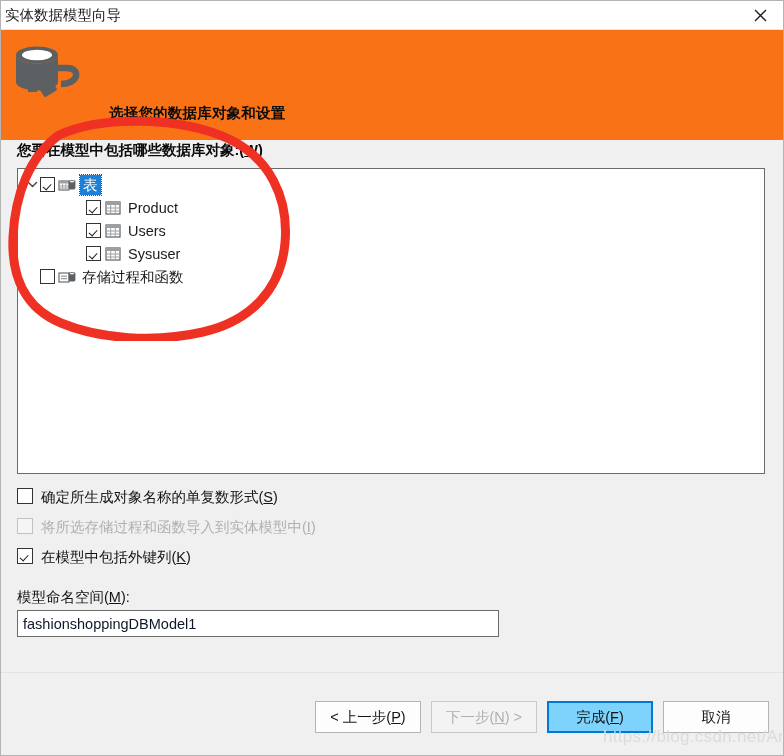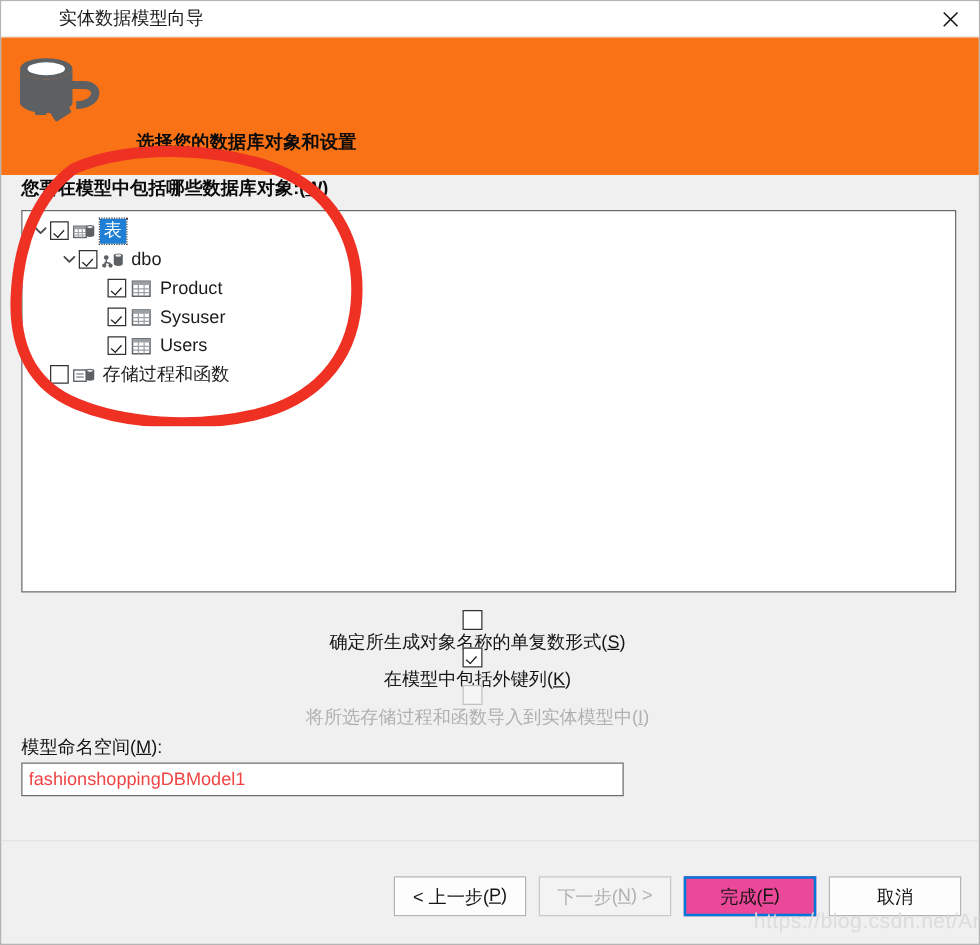--- a/index.html
+++ b/index.html
@@ -30,21 +30,20 @@
     flex: 0 0 auto;
     border-bottom: 1px solid #e3e3e3;
     position: relative;
   }
   .title-text {
     font-size: 14.5px;
     color: #1a1a1a;
     padding-left: 4px;
     white-space: nowrap;
     line-height: 1;
-    margin-left: 42px;
   }
   .close-btn {
     position: absolute;
     right: 0; top: 0;
     width: 45px; height: 28px;
     display: flex; align-items: center; justify-content: center;
     cursor: default;
   }
   .close-btn svg { display:block; }
 
@@ -145,44 +144,43 @@
     background: #1f7fd4;
     color: #ffffff;
     outline: 1px dotted #4a4a4a;
     outline-offset: 0px;
     padding: 1px 3px;
   }
 
   
   .options { position: absolute; left: 16px; top: 348px; width: 730px; }
   .opt-row {
-    display: flex; align-items: center;
+    display: flex; align-items: flex-start;
     height: 30px;
     white-space: nowrap;
-    flex-direction: column;
   }
   .opt-row .cb { margin-right: 8px; width: 16px; height: 16px; }
   .opt-text { font-size: 14.5px; color: #141414; }
   .opt-row.disabled .opt-text { color: #b0b0b0; }
   .opt-text u { text-decoration: underline; }
 
   .ns-label {
     position: absolute; left: 16px; top: 448px;
     font-size: 14.5px; color: #141414; white-space: nowrap;
   }
   .ns-label u { text-decoration: underline; }
   .ns-input {
     position: absolute; left: 16px; top: 470px;
     width: 482px; height: 27px;
     border: 1px solid #6b6b6b;
     background: #ffffff;
     box-sizing: border-box;
     font-family: "Liberation Sans", sans-serif;
     font-size: 14.5px;
-    color: #ef4444;
+    color: #0f172a;
     padding: 0 5px;
     outline: none;
   }
 
   
   .footer {
     flex: 0 0 auto;
     height: 82px;
     border-top: 1px solid #e3e3e3;
     position: relative;
@@ -203,21 +201,21 @@
     color: #141414;
     display: flex; align-items: center; justify-content: center;
     white-space: nowrap;
     cursor: default;
     text-align: right;
   }
   .btn u { text-decoration: underline; }
   .btn.disabled { color: #b0b0b0; border-color: #c8c8c8; background:#f3f3f3; }
   .btn.default {
     border: 2px solid #0078d7;
-    background: #ec4899;
+    background: #7dd3fc;
     font-weight: normal;
   }
   
   .annotation {
     position: absolute;
     left: 6px; top: 112px;
     width: 290px; height: 228px;
     pointer-events: none;
     z-index: 40;
   }
@@ -287,78 +285,57 @@
              <rect x="1" y="5" width="10" height="2.4" fill="#9aa0a4"></rect>
              <path d="M4.6 7.4 L4.6 14 M7.8 7.4 L7.8 14 M1 10 L11 10 M1 12 L11 12" stroke="#9aa0a4" stroke-width=".9"></path>
              <ellipse cx="14" cy="5.6" rx="3.4" ry="1.6" fill="#5c6063"></ellipse>
              <path d="M10.6 5.6 L10.6 12 A3.4 1.6 0 0 0 17.4 12 L17.4 5.6 Z" fill="#5c6063"></path>
              <ellipse cx="14" cy="5.6" rx="2.3" ry="0.9" fill="#e6e8e9"></ellipse>
             </svg>
           </span>
           <span class="node-label selected">表</span>
         </div>
         <div class="tree-row">
-          <span class="indent" style="width: 29px;"></span>
-          <span class="twisty">
-            <svg width="11" height="11" viewBox="0 0 11 11">
-      <path d="M1.5 3.5 L5.5 7.5 L9.5 3.5" stroke="#4a4a4a" stroke-width="1.5" fill="none" stroke-linecap="round" stroke-linejoin="round"></path>
-    </svg>
-          </span>
+          <span class="indent" style="width: 52px;"></span>
+          <span class="twisty"></span>
           <span class="cb checked"></span>
           <span class="node-icon">
             <svg width="18" height="18" viewBox="0 0 18 18">
-              <circle cx="4" cy="7" r="1.9" fill="#5c6063"></circle>
-             <circle cx="2.4" cy="13.4" r="1.7" fill="#5c6063"></circle>
-             <circle cx="7.4" cy="13.4" r="1.7" fill="#5c6063"></circle>
-             <path d="M4 8.9 L4 11 M4 11 L2.4 11.8 M4 11 L7.4 11.8" stroke="#5c6063" stroke-width="1.2" fill="none"></path>
-             <ellipse cx="13.6" cy="5.4" rx="3.6" ry="1.7" fill="#5c6063"></ellipse>
-             <path d="M10 5.4 L10 12 A3.6 1.7 0 0 0 17.2 12 L17.2 5.4 Z" fill="#5c6063"></path>
-             <ellipse cx="13.6" cy="5.4" rx="2.4" ry="1" fill="#e6e8e9"></ellipse>
+              <rect x="2" y="3" width="14" height="12" fill="#ffffff" stroke="#5d6063" stroke-width="1.2"></rect>
+             <rect x="2" y="3" width="14" height="3" fill="#9aa0a4"></rect>
+             <path d="M6.7 6 L6.7 15 M11.3 6 L11.3 15 M2 9 L16 9 M2 12 L16 12" stroke="#9aa0a4" stroke-width="1"></path>
             </svg>
           </span>
-          <span class="node-label">dbo</span>
+          <span class="node-label">Product</span>
         </div>
         <div class="tree-row">
           <span class="indent" style="width: 52px;"></span>
           <span class="twisty"></span>
           <span class="cb checked"></span>
           <span class="node-icon">
             <svg width="18" height="18" viewBox="0 0 18 18">
               <rect x="2" y="3" width="14" height="12" fill="#ffffff" stroke="#5d6063" stroke-width="1.2"></rect>
              <rect x="2" y="3" width="14" height="3" fill="#9aa0a4"></rect>
              <path d="M6.7 6 L6.7 15 M11.3 6 L11.3 15 M2 9 L16 9 M2 12 L16 12" stroke="#9aa0a4" stroke-width="1"></path>
             </svg>
           </span>
-          <span class="node-label">Product</span>
+          <span class="node-label">Users</span>
         </div>
         <div class="tree-row">
           <span class="indent" style="width: 52px;"></span>
           <span class="twisty"></span>
           <span class="cb checked"></span>
           <span class="node-icon">
             <svg width="18" height="18" viewBox="0 0 18 18">
               <rect x="2" y="3" width="14" height="12" fill="#ffffff" stroke="#5d6063" stroke-width="1.2"></rect>
              <rect x="2" y="3" width="14" height="3" fill="#9aa0a4"></rect>
              <path d="M6.7 6 L6.7 15 M11.3 6 L11.3 15 M2 9 L16 9 M2 12 L16 12" stroke="#9aa0a4" stroke-width="1"></path>
             </svg>
           </span>
           <span class="node-label">Sysuser</span>
-        </div>
-        <div class="tree-row">
-          <span class="indent" style="width: 52px;"></span>
-          <span class="twisty"></span>
-          <span class="cb checked"></span>
-          <span class="node-icon">
-            <svg width="18" height="18" viewBox="0 0 18 18">
-              <rect x="2" y="3" width="14" height="12" fill="#ffffff" stroke="#5d6063" stroke-width="1.2"></rect>
-             <rect x="2" y="3" width="14" height="3" fill="#9aa0a4"></rect>
-             <path d="M6.7 6 L6.7 15 M11.3 6 L11.3 15 M2 9 L16 9 M2 12 L16 12" stroke="#9aa0a4" stroke-width="1"></path>
-            </svg>
-          </span>
-          <span class="node-label">Users</span>
         </div>
         <div class="tree-row">
           <span class="indent" style="width: 6px;"></span>
           <span class="twisty"></span>
           <span class="cb"></span>
           <span class="node-icon">
             <svg width="18" height="18" viewBox="0 0 18 18">
               <rect x="1" y="5" width="10" height="9" fill="#ffffff" stroke="#5d6063" stroke-width="1.1"></rect>
              <rect x="3" y="7.5" width="6" height="1.3" fill="#9aa0a4"></rect>
              <rect x="3" y="10" width="6" height="1.3" fill="#9aa0a4"></rect>
@@ -369,27 +346,27 @@
           </span>
           <span class="node-label">存储过程和函数</span>
         </div>
       </div>
 
     <div class="options" id="options">
         <div class="opt-row">
           <span class="cb"></span>
           <span class="opt-text"><span>确定所生成对象名称的单复数形式(</span><u>S</u><span>)</span></span>
         </div>
+        <div class="opt-row disabled">
+          <span class="cb disabled"></span>
+          <span class="opt-text"><span>将所选存储过程和函数导入到实体模型中(</span><u>I</u><span>)</span></span>
+        </div>
         <div class="opt-row">
           <span class="cb checked"></span>
           <span class="opt-text"><span>在模型中包括外键列(</span><u>K</u><span>)</span></span>
-        </div>
-        <div class="opt-row disabled">
-          <span class="cb disabled"></span>
-          <span class="opt-text"><span>将所选存储过程和函数导入到实体模型中(</span><u>I</u><span>)</span></span>
         </div>
       </div>
 
     <div class="ns-label">
       <span>模型命名空间(</span><u>M</u><span>):</span>
     </div>
     <input class="ns-input" type="text" value="fashionshoppingDBModel1" style="">
   </div>
 
   <div class="footer">

